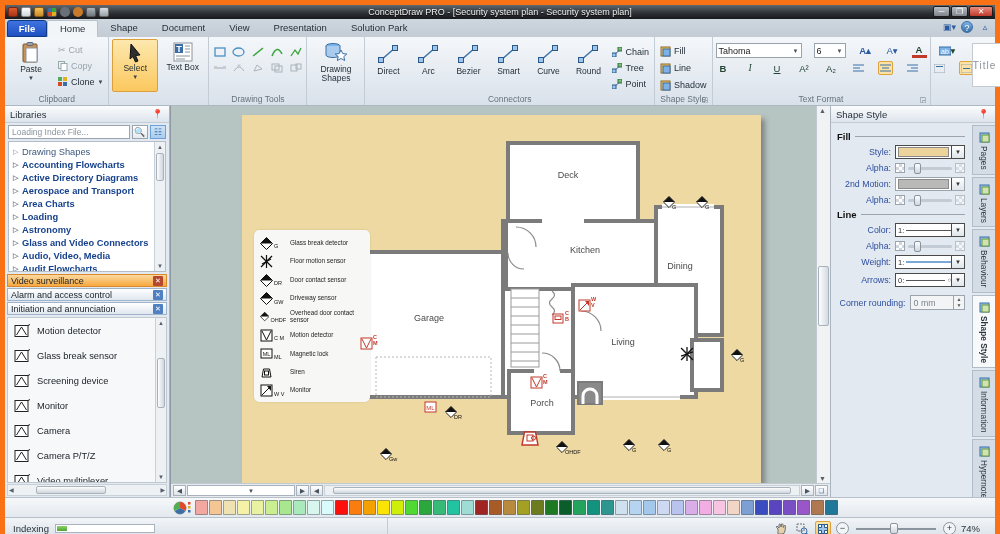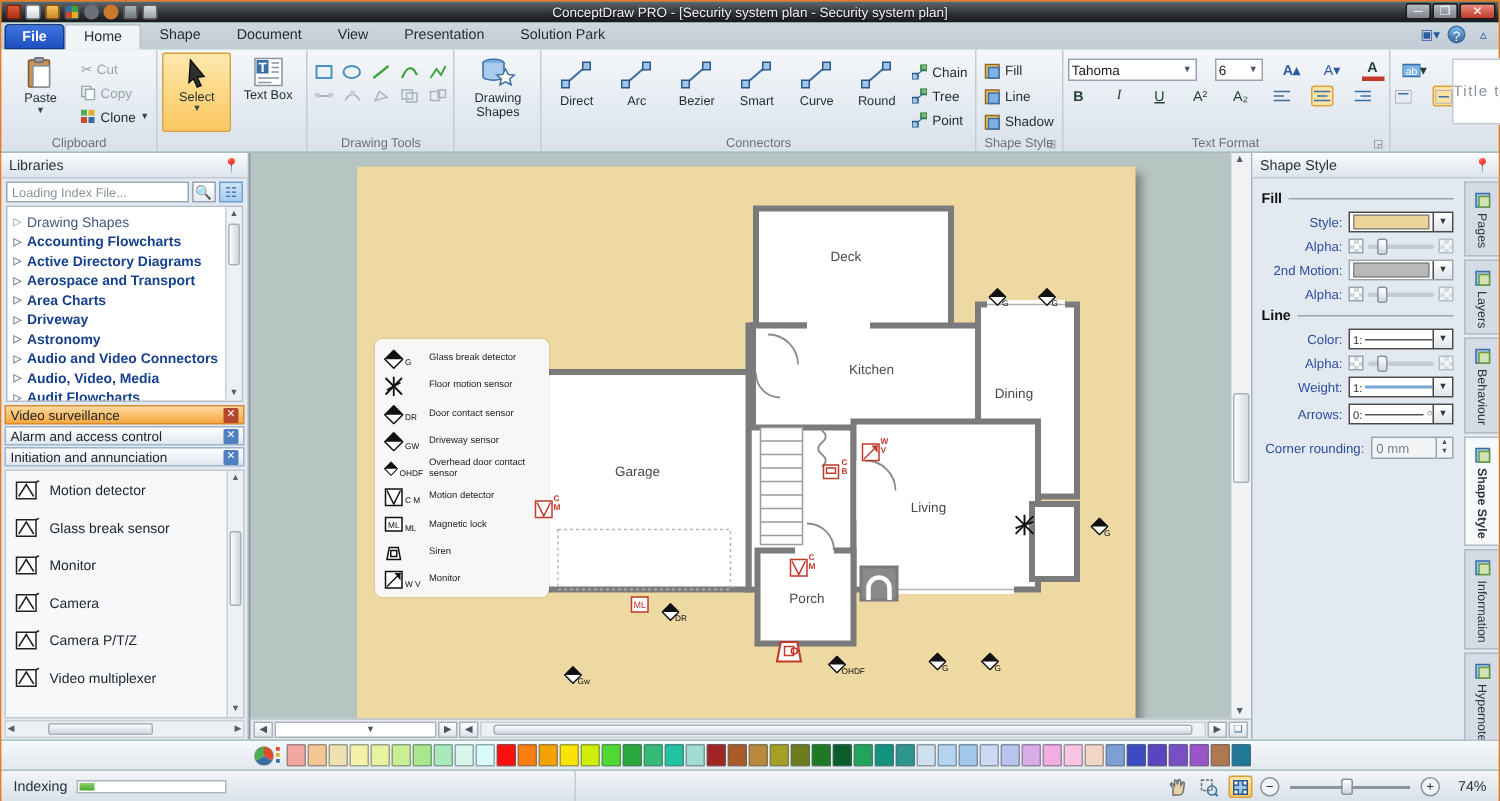--- a/index.html
+++ b/index.html
@@ -1,18 +1,18 @@
 <!DOCTYPE html>
 <html><head>
 <meta charset="utf-8">
 <style>
   * { margin:0; padding:0; box-sizing:border-box; }
   html,body { width:1000px; height:534px; }
   body { font-family:"Liberation Sans",sans-serif; font-size:10px; overflow:hidden; background:#dfe5ea; }
-  .app { position:relative; width:1000px; height:534px; border:1px solid #f97316; background:#86efac; }
+  .app { position:relative; width:1000px; height:534px; border:5px solid #f97316; background:#14532d; }
 
   
   .titlebar { position:absolute; left:0; top:0; width:100%; height:14px;
     background:linear-gradient(#62676d,#2c3035 60%,#17191c); display:flex; align-items:center; color:#e8e8e8; }
   .qat { display:flex; gap:3px; align-items:center; padding-left:3px; }
   .qat span { width:10px; height:10px; display:inline-block; border-radius:2px; }
   .title-text { position:absolute; left:0; right:0; text-align:center; font-size:9px; color:#f0f0f0; text-shadow:0 1px 1px #000; }
   .winbtns { position:absolute; right:2px; top:1px; display:flex; gap:1px; }
   .winbtns div { width:17px; height:11px; border:1px solid #1c1c1c; border-radius:2px;
     background:linear-gradient(#b9bec4,#7e848b); color:#fff; font-size:8px; line-height:9px; text-align:center; }
@@ -155,21 +155,21 @@
   .status { position:absolute; left:0; top:512px; width:100%; height:22px; background:linear-gradient(#f2f5f8,#d9e0e8); border-top:1px solid #b6c0ca; display:flex; align-items:center; font-size:9.5px; color:#27313b; }
   .indexing { display:flex; align-items:center; gap:6px; padding-left:8px; width:383px; border-right:1px solid #c3cbd4; height:100%; }
   .prog { width:100px; height:9px; border:1px solid #aab4be; background:#fff; position:relative; }
   .prog .fill { position:absolute; left:1px; top:1px; bottom:1px; width:10px; background:linear-gradient(#8fd16a,#4ea534); }
   .status-right { margin-left:auto; display:flex; align-items:center; gap:5px; padding-right:8px; }
   .zoomtool { width:16px; height:15px; display:flex; align-items:center; justify-content:center; border-radius:2px; }
   .zoomtool.on { background:linear-gradient(#fde8ae,#fbc85e); border:1px solid #dba03c; }
   .zslider { width:80px; height:2px; background:#8a949e; position:relative; margin:0 2px; }
   .zslider .zth { position:absolute; left:34px; top:-5px; width:8px; height:11px; background:linear-gradient(#fff,#cfd6dd); border:1px solid #8a949e; border-radius:2px; }
   .zbtn { width:13px; height:13px; border:1px solid #8a949e; border-radius:7px; background:#f2f5f8; font-size:9px; line-height:11px; text-align:center; color:#333; }
-  .zoomval { width:26px; text-align:right; }
+  .zoomval { width:26px; text-align:left; }
 </style>
 </head>
 <body>
 
 <div class="app">
 
   <div class="titlebar">
     <div class="qat">
       <span style="background:linear-gradient(#e05a2b,#a8341a);border:1px solid #7a2412;"></span>
       <span style="background:linear-gradient(#fff,#cfd6dd);border:1px solid #888;"></span>
@@ -577,29 +577,29 @@
             <div class="titem">
               <span class="tw">▷</span>
               <span>Aerospace and Transport</span>
             </div>
             <div class="titem">
               <span class="tw">▷</span>
               <span>Area Charts</span>
             </div>
             <div class="titem">
               <span class="tw">▷</span>
-              <span>Driveway</span>
+              <span>Loading</span>
             </div>
             <div class="titem">
               <span class="tw">▷</span>
               <span>Astronomy</span>
             </div>
             <div class="titem">
               <span class="tw">▷</span>
-              <span>Audio and Video Connectors</span>
+              <span>Glass and Video Connectors</span>
             </div>
             <div class="titem">
               <span class="tw">▷</span>
               <span>Audio, Video, Media</span>
             </div>
             <div class="titem">
               <span class="tw">▷</span>
               <span>Audit Flowcharts</span>
             </div>
           </div>
@@ -635,20 +635,28 @@
               </svg>
               <span>Motion detector</span>
             </div>
             <div class="sitem">
               <svg width="17" height="14" viewBox="0 0 17 14">
                 <rect x="1" y="1.5" width="13" height="11" fill="#fff" stroke="#222"></rect>
                 <path d="M2.5 11 L7.5 3 L12.5 11" fill="none" stroke="#222"></path>
                 <line x1="14" y1="1.5" x2="16" y2="0.5" stroke="#222"></line>
               </svg>
               <span>Glass break sensor</span>
+            </div>
+            <div class="sitem">
+              <svg width="17" height="14" viewBox="0 0 17 14">
+                <rect x="1" y="1.5" width="13" height="11" fill="#fff" stroke="#222"></rect>
+                <path d="M2.5 11 L7.5 3 L12.5 11" fill="none" stroke="#222"></path>
+                <line x1="14" y1="1.5" x2="16" y2="0.5" stroke="#222"></line>
+              </svg>
+              <span>Screening device</span>
             </div>
             <div class="sitem">
               <svg width="17" height="14" viewBox="0 0 17 14">
                 <rect x="1" y="1.5" width="13" height="11" fill="#fff" stroke="#222"></rect>
                 <path d="M2.5 11 L7.5 3 L12.5 11" fill="none" stroke="#222"></path>
                 <line x1="14" y1="1.5" x2="16" y2="0.5" stroke="#222"></line>
               </svg>
               <span>Monitor</span>
             </div>
             <div class="sitem">

